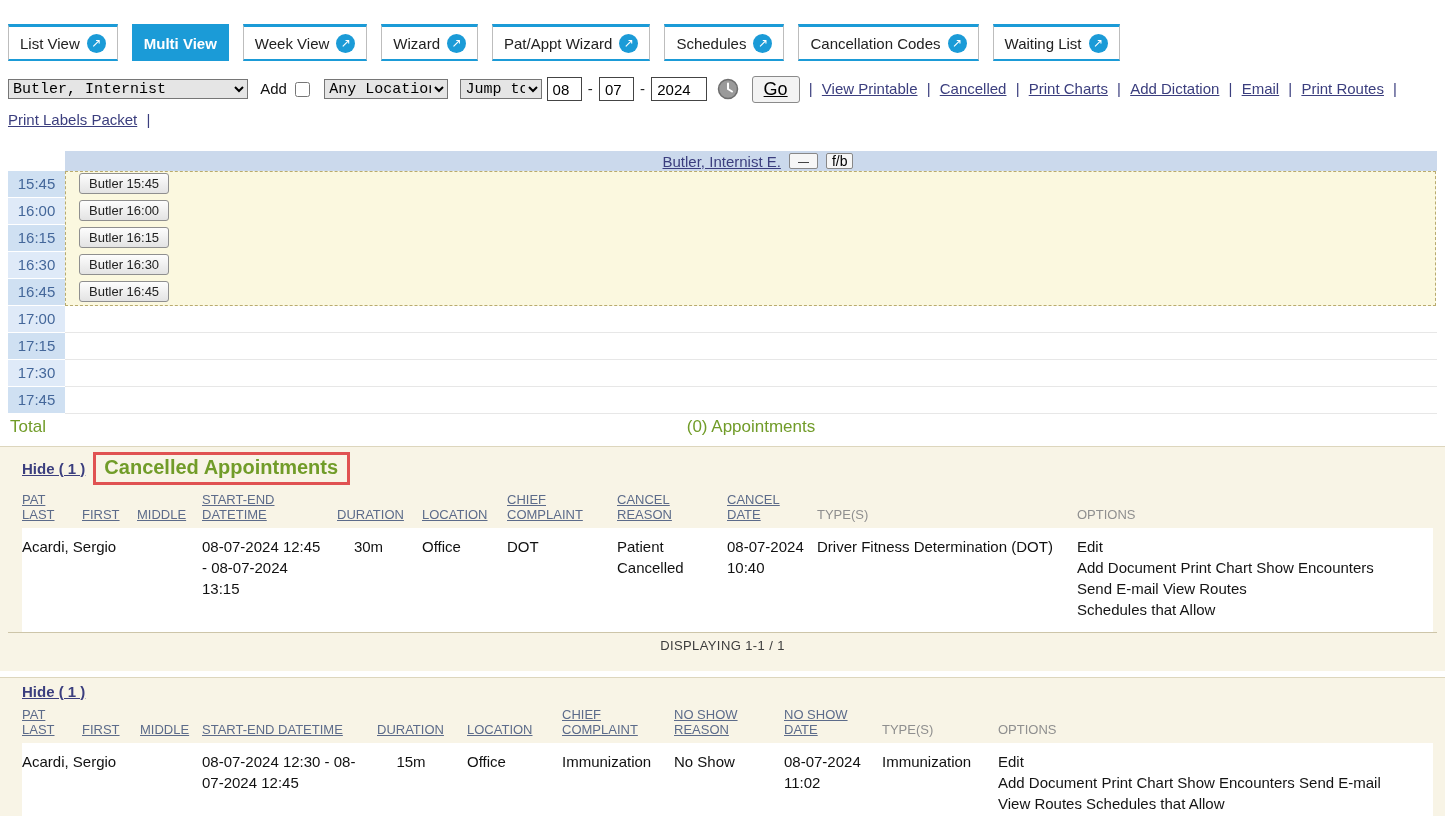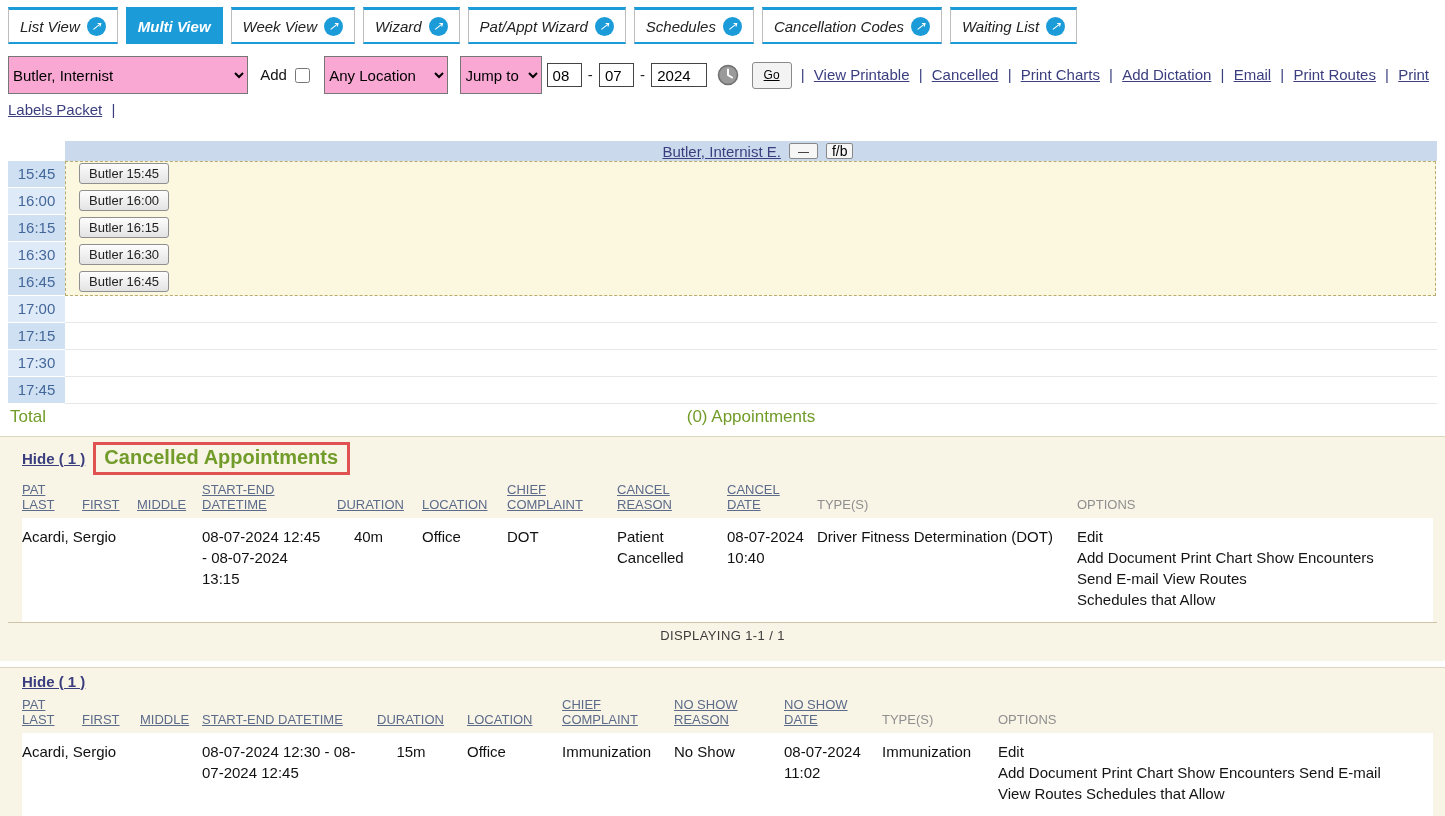--- a/index.html
+++ b/index.html
@@ -1,48 +1,48 @@
 <!DOCTYPE html>
 <html><head>
 <meta charset="utf-8">
 <style>
   * { box-sizing: border-box; margin: 0; padding: 0; }
   html,body { width:1445px; height:816px; overflow:hidden; background:#fff;
     font-family:"Liberation Sans", sans-serif; font-size:15px; color:#111; }
 
   
-  .tabbar { display:flex; gap:8px; padding:7px 0 0 8px; align-items:stretch;font-style:italic; }
+  .tabbar { display:flex; gap:14px; padding:24px 0 0 8px; align-items:stretch; }
   .tab { display:flex; align-items:center; gap:7px; padding:0 11px; height:37px;
     background:#fff; border-top:3px solid #1b9bd7; border-bottom:2px solid #1b9bd7;
     border-left:1px solid #bdbdbd; border-right:1px solid #bdbdbd;
     cursor:pointer; white-space:nowrap; }
   .tab .tab-label { font-size:15px; color:#222; }
   .tab.active { background:#1b9bd7; border-color:#1b9bd7; }
   .tab.active .tab-label { color:#fff; font-weight:bold; }
   .tab-icon { width:19px; height:19px; border-radius:50%; background:#1b9bd7; color:#fff;
     font-size:12px; line-height:19px; text-align:center; flex:0 0 auto; }
 
   
   .toolbar { padding:12px 8px 2px 8px; line-height:30px; }
   .toolbar > * { vertical-align:middle; }
-  select { height:38px; font-size:15px; font-family:Liberation Sans, sans-serif;
-    border:1px solid #767676; background:#f9a8d4; }
+  select { height:20px; font-size:15px; font-family:Liberation Mono, monospace;
+    border:1px solid #767676; background:#e5e5e5; }
   .provider-sel { width:240px; }
   .location-sel { width:124px; margin-left:10px; }
   .jump-sel { width:82px; margin-left:8px; }
   .lbl { margin-left:8px; }
   .toolbar input[type="checkbox"] { width:15px; height:15px; margin-left:4px; }
   .date-in { height:24px; border:1px solid #444; font-size:15px; padding:0 5px;
     font-family:"Liberation Sans",sans-serif; }
   .date-in.mm { width:35px; }
   .date-in.dd { width:35px; }
   .date-in.yy { width:56px; }
   .dash { margin:0 2px; color:#222; }
   .clock { display:inline-block; width:22px; height:22px; margin-left:6px; cursor:pointer; }
-  .go-btn { height:27px; padding:0 11px; margin-left:8px; font-size:12px;
+  .go-btn { height:27px; padding:0 11px; margin-left:8px; font-size:18px;
     border:1px solid #8a8a8a; border-radius:3px; background:#f3f3f3; cursor:pointer;text-decoration:underline; }
   .toolbar a { color:#3b3e7e; text-decoration:underline; cursor:pointer; }
   .sep { color:#3b3e7e; margin:0 5px; }
 
   
   .schedule { margin:14px 8px 0 8px; }
   .sched-header { display:flex; height:20px; }
   .time-head { width:57px; }
   .prov-head { flex:1; background:#cbd9ec; display:flex; align-items:center;
     justify-content:center; gap:8px;padding-left:14px; }
@@ -257,21 +257,21 @@
         <th><a>CANCEL REASON</a></th>
         <th><a>CANCEL DATE</a></th>
         <th class="plain">TYPE(S)</th>
         <th class="plain">OPTIONS</th>
       </tr>
     </thead>
     <tbody>
       <tr>
         <td colspan="3" class="name">Acardi, Sergio</td>
         <td>08-07-2024 12:45 - 08-07-2024 13:15</td>
-        <td class="ctr">40m</td>
+        <td class="ctr">30m</td>
         <td>Office</td>
         <td>DOT</td>
         <td>Patient Cancelled</td>
         <td>08-07-2024 10:40</td>
         <td>Driver Fitness Determination (DOT)</td>
         <td class="opts">
           <a>Edit</a><br>
           <a>Add Document</a>
           <a>Print Chart</a>
           <a>Show Encounters</a><br>

